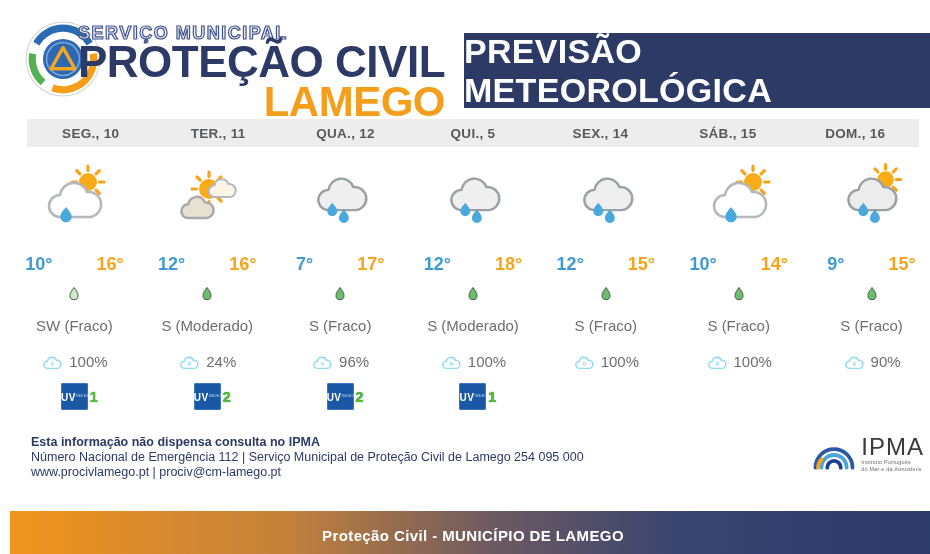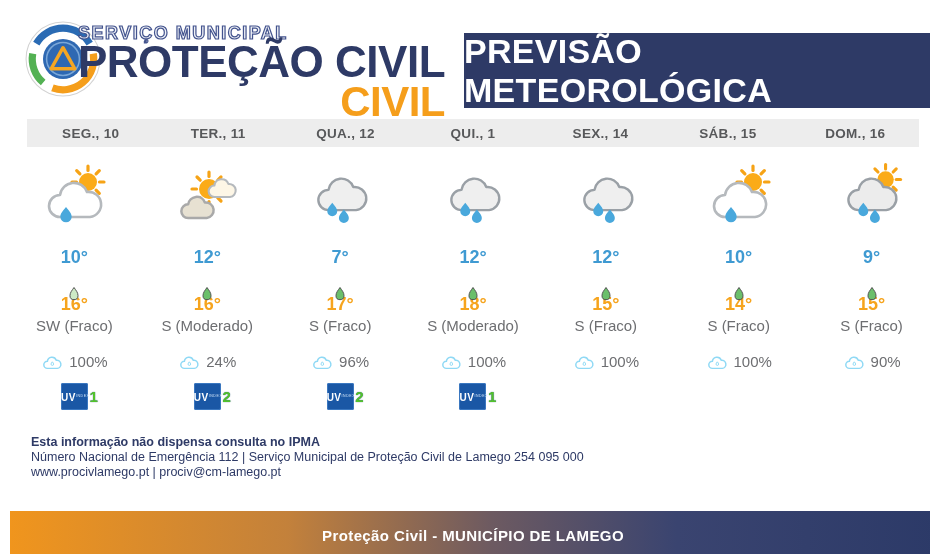--- a/index.html
+++ b/index.html
@@ -17,21 +17,21 @@
     color:#fff;display:flex;align-items:center;justify-content:center;font-size:34px;font-weight:800;letter-spacing:.3px;}
 
   
   .row{display:grid;grid-template-columns:repeat(7,1fr);text-align:center;}
   .days{height:28px;margin:0 19px;background:var(--day-band-bg,#ededed);align-items:center;
     font-size:13.5px;font-weight:700;color:#57585a;letter-spacing:.3px;}
   .icons{height:100px;align-items:center;justify-items:center;}
   .icon-slot{width:64px;height:62px;}
   .icon-slot svg{width:64px;height:62px;overflow:visible;}
   .temps{height:34px;align-items:center;font-size:18px;font-weight:700;}
-  .temp-cell{display:flex;justify-content:center;gap:26px;flex-direction:column;}
+  .temp-cell{display:flex;justify-content:center;gap:44px;}
   .tmin{color:var(--temp-min,#3f9ad2);}
   .tmax{color:var(--temp-max,#f6a41d);}
   .winddrops{height:30px;align-items:center;justify-items:center;}
   .wind-drop{width:14px;height:17px;}
   .windnames{height:28px;align-items:center;font-size:15px;color:var(--muted-text,#6d6e71);}
   .precips{height:44px;align-items:center;}
   .p-cell{display:flex;align-items:center;justify-content:center;gap:6px;font-size:15px;color:var(--muted-text,#6d6e71);}
   .precip-icon{width:22px;height:19px;}
   .uvs{height:44px;align-items:start;justify-items:center;}
   .uv-badge{width:27px;height:27px;background:var(--uv-badge-bg,#1a57a5);border-radius:2px;
@@ -69,32 +69,32 @@
         <path d="M67.5 32.8 A30 30 0 0 1 27.7 66.2" stroke="#f59e1b"></path>
         <path d="M18.7 61 A30 30 0 0 1 8.5 32.8" stroke="#53b153"></path>
       </g>
       <circle cx="38" cy="38" r="19.5" fill="#2e68b2"></circle>
       <circle cx="38" cy="38" r="16" fill="none" stroke="#7aa7d8" stroke-width="1.5"></circle>
       <path d="M38 27 L49.5 47.5 L26.5 47.5 Z" fill="none" stroke="#f5a623" stroke-width="3.4" stroke-linejoin="round"></path>
     </svg>
     <div class="brand">
       <div class="service">SERVIÇO MUNICIPAL</div>
       <div class="title">PROTEÇÃO CIVIL</div>
-      <div class="city">CIVIL</div>
+      <div class="city">LAMEGO</div>
     </div>
     <div class="banner">
       <span>PREVISÃO METEOROLÓGICA</span>
     </div>
   </div>
 
   <div class="row days">
     <div>SEG., 10</div>
     <div>TER., 11</div>
     <div>QUA., 12</div>
-    <div>QUI., 1</div>
+    <div>QUI., 5</div>
     <div>SEX., 14</div>
     <div>SÁB., 15</div>
     <div>DOM., 16</div>
   </div>
 
   <div class="row icons">
     <div class="icon-slot"><svg viewBox="0 0 64 60">
           <circle cx="46" cy="15" r="9" fill="#fbab18"></circle>
           <g stroke="#f6a316" stroke-width="3.2" stroke-linecap="round">
             <line x1="57.5" y1="15.0" x2="62.0" y2="15.0"></line>
@@ -352,19 +352,34 @@
         </div>
       </div>
   </div>
 
   <div class="footer">
     <div class="footer-lines">
       <div class="f1">Esta informação não dispensa consulta no IPMA</div>
       <div class="f2">Número Nacional de Emergência 112 | Serviço Municipal de Proteção Civil de Lamego 254 095 000</div>
       <div class="f2">www.procivlamego.pt | prociv@cm-lamego.pt</div>
     </div>
+    <div class="ipma">
+      <svg viewBox="0 0 52 38">
+        <g fill="none" stroke-linecap="round">
+          <path d="M4 34 A22 22 0 0 1 48 34" stroke="#2b58a5" stroke-width="4.5"></path>
+          <path d="M11 34 A15 15 0 0 1 41 34" stroke="#49a5dc" stroke-width="4.5"></path>
+          <path d="M18 34 A8 8 0 0 1 34 34" stroke="#1c3f93" stroke-width="4.5"></path>
+          <path d="M7 34 a14 14 0 0 1 4.2 -9.9" stroke="#f6a41d" stroke-width="4.5"></path>
+        </g>
+      </svg>
+      <div class="ipma-text">
+        <div class="ipma-name">IPMA</div>
+        <div class="ipma-sub">Instituto Português</div>
+        <div class="ipma-sub">do Mar e da Atmosfera</div>
+      </div>
+    </div>
   </div>
 
   <div class="bar">
     <span>Proteção Civil - MUNICÍPIO DE LAMEGO</span>
   </div>
 
 </div>
 
 </body></html>

